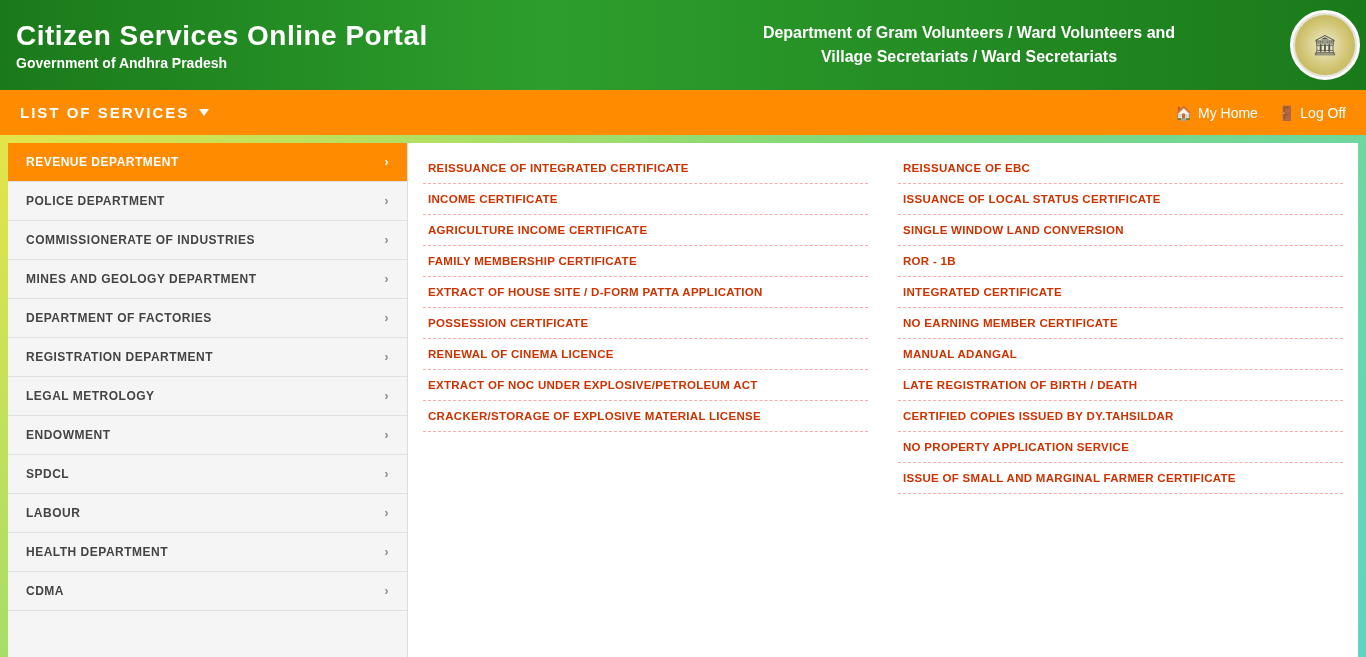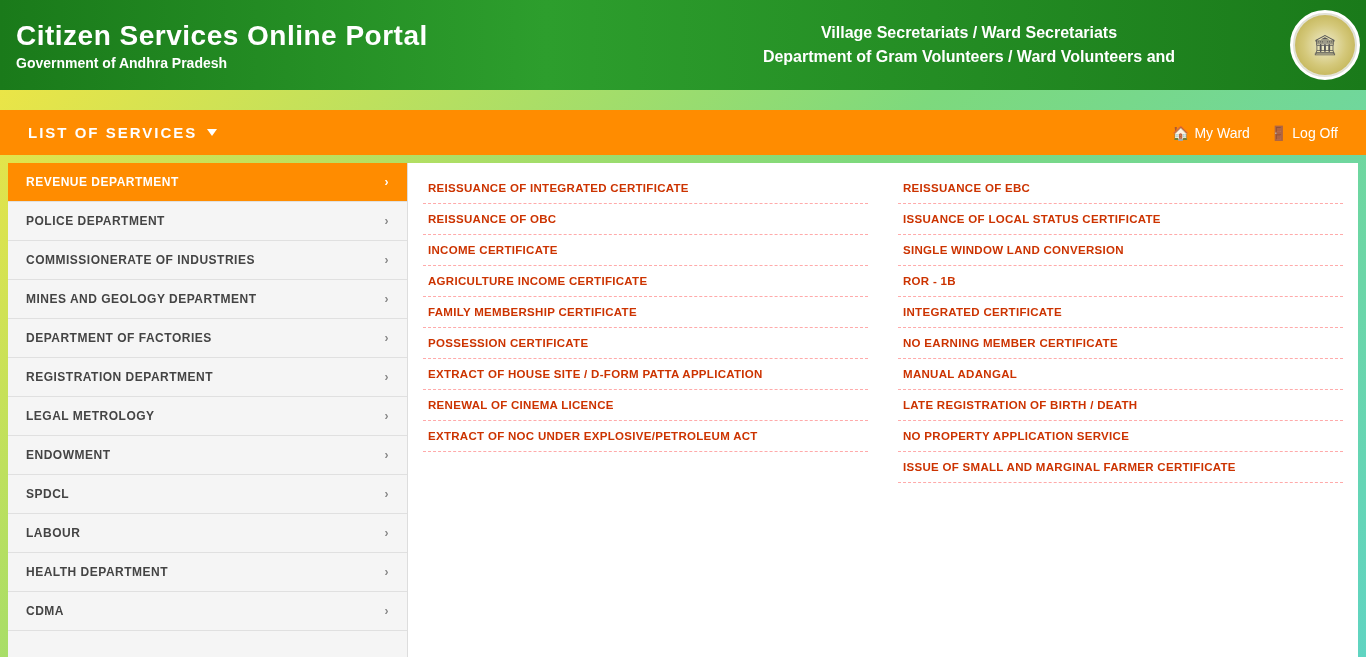--- a/index.html
+++ b/index.html
@@ -45,23 +45,22 @@
       display: flex; align-items: center; justify-content: center;
       font-size: 20px;
     }
 
     
     .navbar {
       background: #ff8c00;
       display: flex;
       align-items: center;
       justify-content: space-between;
-      padding: 8px;
+      padding: 0;
       height: 45px;
-      margin-top: 20px;
     }
     .nav-list-services {
       background: #ff8c00;
       color: white;
       font-weight: bold;
       font-size: 15px;
       letter-spacing: 2px;
       padding: 0 20px;
       height: 45px;
       display: flex;
@@ -167,37 +166,37 @@
 <body>
 
 <div class="header">
   <div class="header-logo-area">
     <div class="header-title-block">
       <h1>Citizen Services Online Portal</h1>
       <h2>Government of Andhra Pradesh</h2>
     </div>
   </div>
   <div class="header-center">
+    <div>Department of Gram Volunteers / Ward Volunteers and</div>
     <div>Village Secretariats / Ward Secretariats</div>
-    <div>Department of Gram Volunteers / Ward Volunteers and</div>
   </div>
   <div class="header-emblem">
     <div class="emblem-inner">🏛</div>
   </div>
 </div>
 
 <div class="navbar">
   <button class="nav-list-services">
     <span>LIST OF SERVICES</span>
     <span class="dropdown-arrow"></span>
   </button>
   <div class="nav-right">
     <a class="nav-link">
       <span>🏠</span>
-      <span>My Ward</span>
+      <span>My Home</span>
     </a>
     <a class="nav-link">
       <span>🚪</span>
       <span>Log Off</span>
     </a>
   </div>
 </div>
 
 <div class="main-content">
 
@@ -251,38 +250,39 @@
         <span>CDMA</span>
         <span class="chevron">›</span>
       </div>
     </div>
 
   <div class="services-area">
     <div class="services-columns">
       <div class="services-col">
 
       <a class="service-link">REISSUANCE OF INTEGRATED CERTIFICATE</a>
-          <a class="service-link">REISSUANCE OF OBC</a>
           <a class="service-link">INCOME CERTIFICATE</a>
           <a class="service-link">AGRICULTURE INCOME CERTIFICATE</a>
           <a class="service-link">FAMILY MEMBERSHIP CERTIFICATE</a>
+          <a class="service-link">EXTRACT OF HOUSE SITE / D-FORM PATTA APPLICATION</a>
           <a class="service-link">POSSESSION CERTIFICATE</a>
-          <a class="service-link">EXTRACT OF HOUSE SITE / D-FORM PATTA APPLICATION</a>
           <a class="service-link">RENEWAL OF CINEMA LICENCE</a>
           <a class="service-link">EXTRACT OF NOC UNDER EXPLOSIVE/PETROLEUM ACT</a>
+          <a class="service-link">CRACKER/STORAGE OF EXPLOSIVE MATERIAL LICENSE</a>
         </div>
       <div class="services-col">
 
       <a class="service-link">REISSUANCE OF EBC</a>
           <a class="service-link">ISSUANCE OF LOCAL STATUS CERTIFICATE</a>
           <a class="service-link">SINGLE WINDOW LAND CONVERSION</a>
           <a class="service-link">ROR - 1B</a>
           <a class="service-link">INTEGRATED CERTIFICATE</a>
           <a class="service-link">NO EARNING MEMBER CERTIFICATE</a>
           <a class="service-link">MANUAL ADANGAL</a>
           <a class="service-link">LATE REGISTRATION OF BIRTH / DEATH</a>
+          <a class="service-link">CERTIFIED COPIES ISSUED BY DY.TAHSILDAR</a>
           <a class="service-link">NO PROPERTY APPLICATION SERVICE</a>
           <a class="service-link">ISSUE OF SMALL AND MARGINAL FARMER CERTIFICATE</a>
         </div>
     </div>
   </div>
 
 </div>
 
 </body></html>

